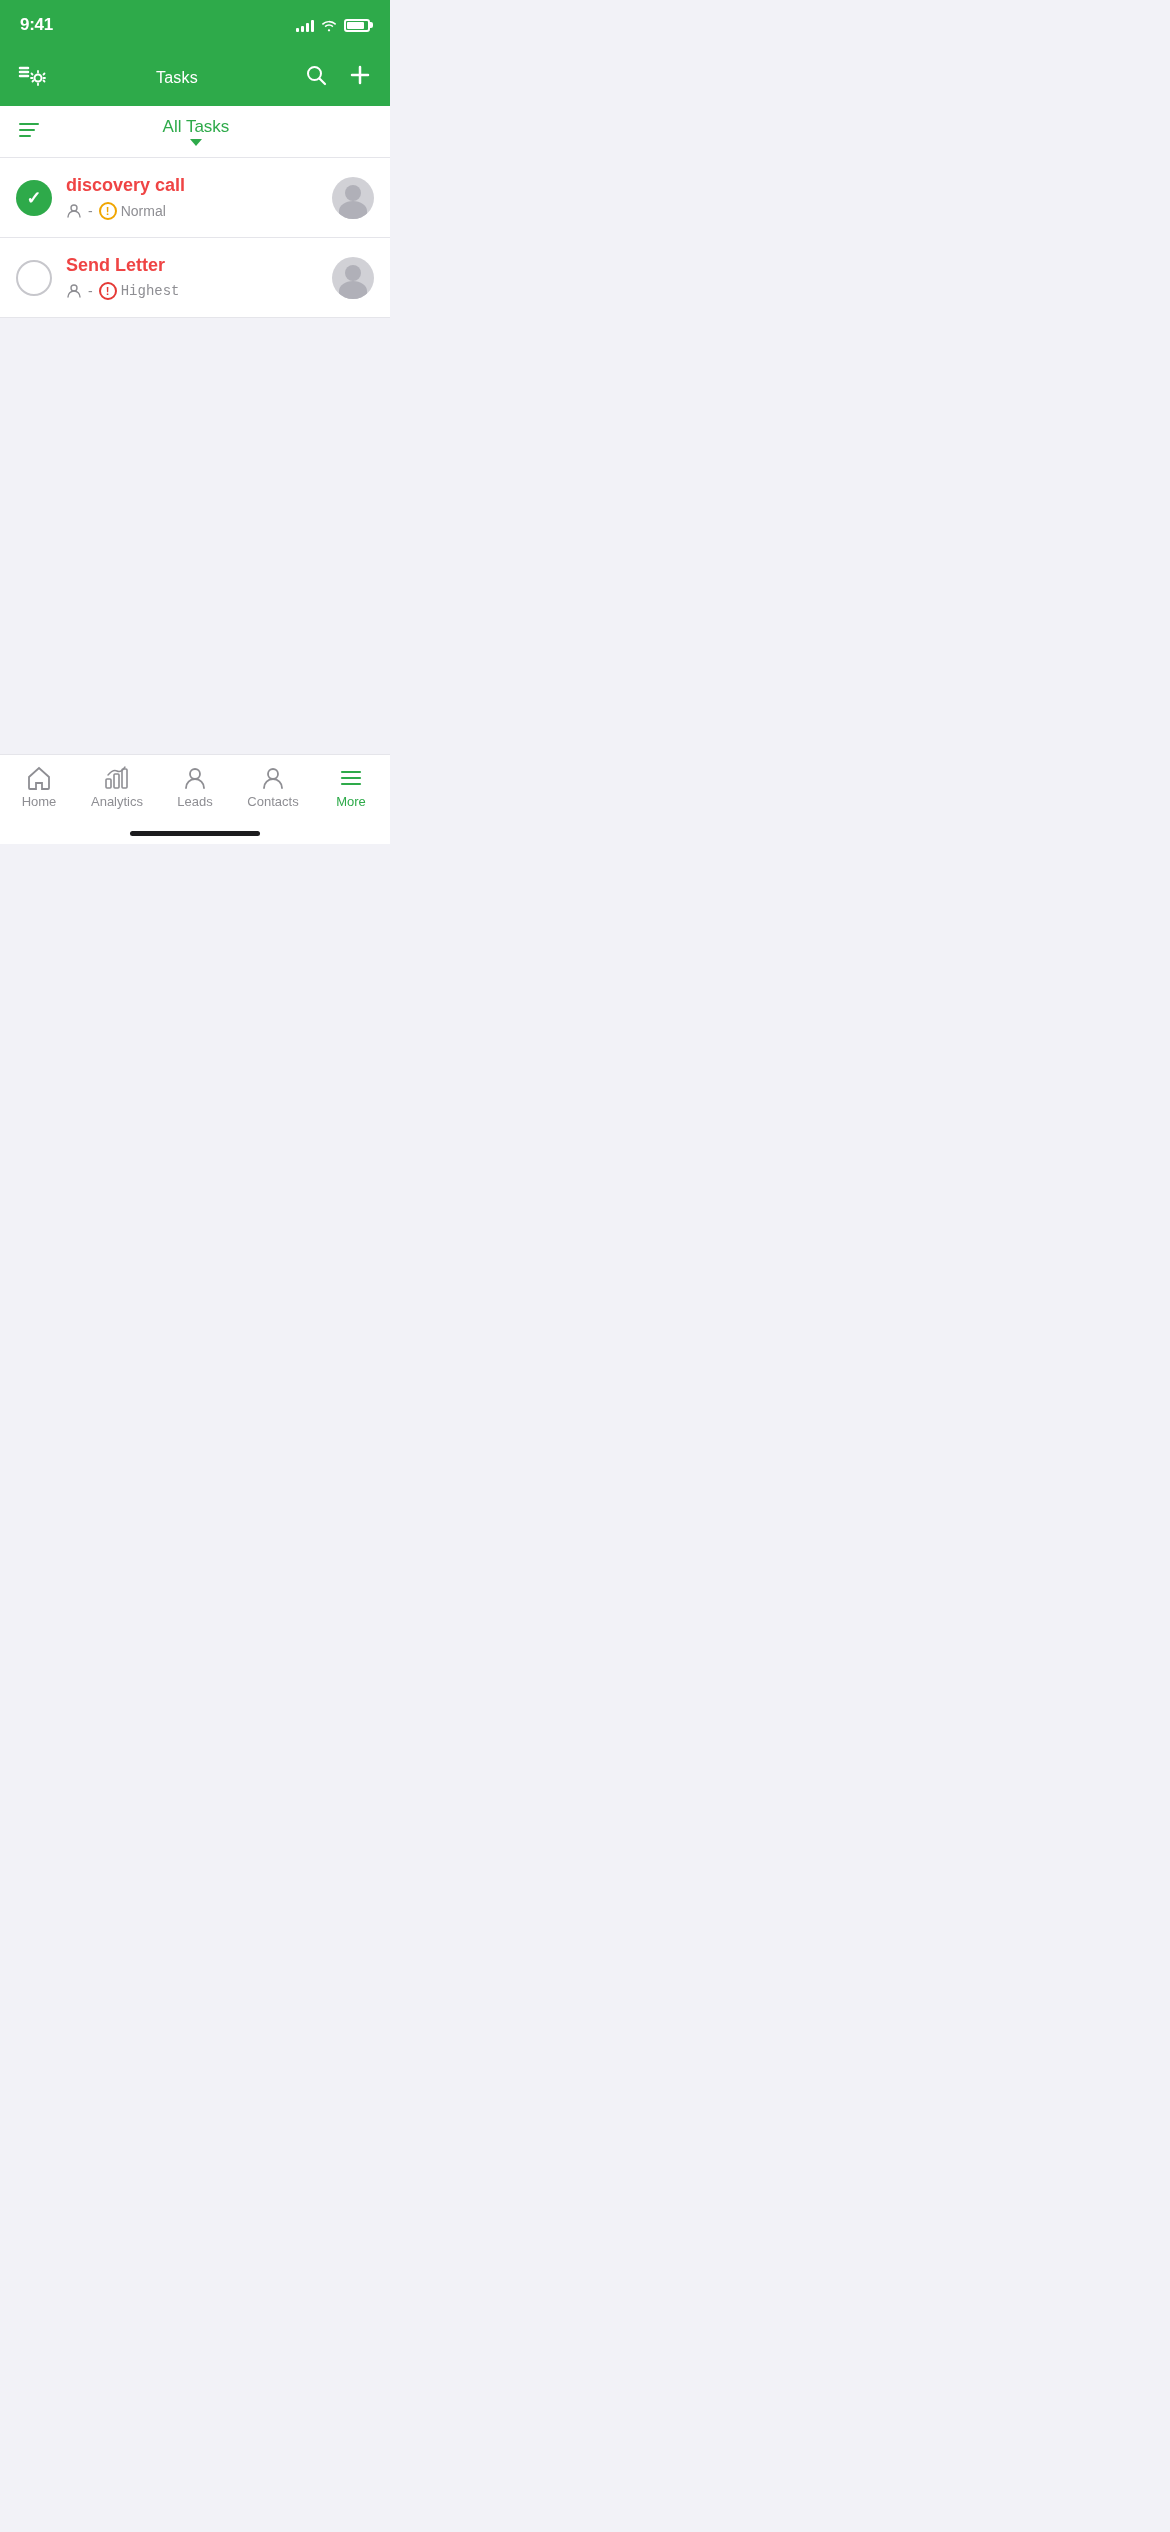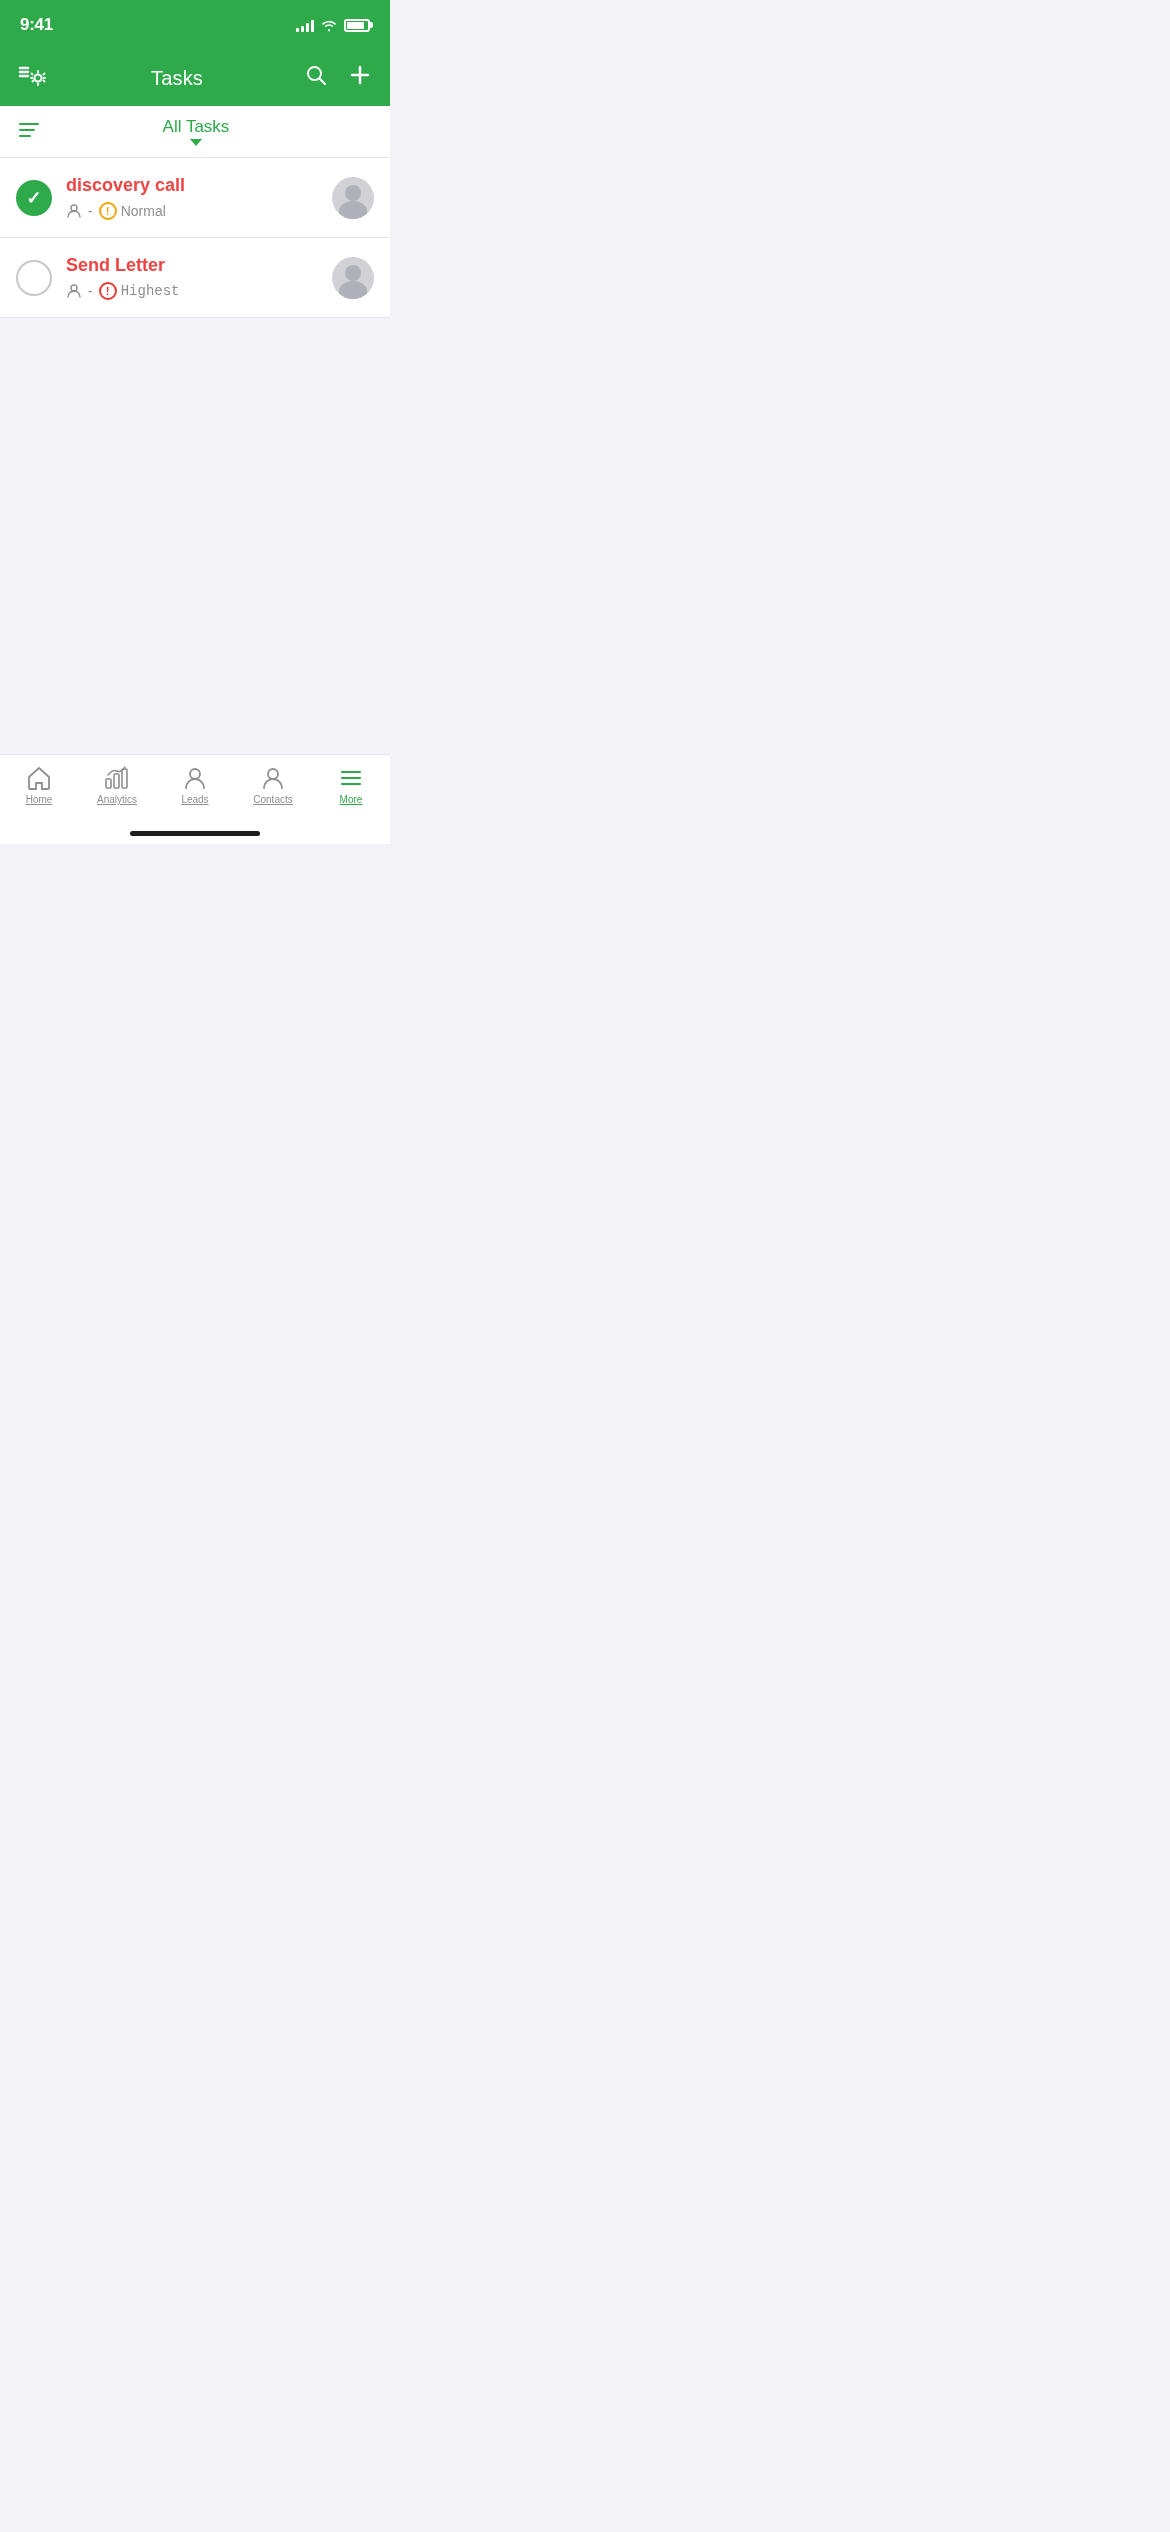--- a/index.html
+++ b/index.html
@@ -93,21 +93,21 @@
     .settings-icon-wrapper {
       position: relative;
       width: 32px;
       height: 32px;
       display: flex;
       align-items: center;
       justify-content: center;
     }
     .header-title {
       color: white;
-      font-size: 20px;
+      font-size: 16px;
       font-weight: 400;
       letter-spacing: 0.2px;
     }
     .header-right {
       display: flex;
       align-items: center;
       gap: 20px;
     }
     .header-icon {
       color: white;
@@ -299,23 +299,22 @@
     }
     .nav-item {
       flex: 1;
       display: flex;
       flex-direction: column;
       align-items: center;
       gap: 3px;
       cursor: pointer;
     }
     .nav-label {
-      font-size: 10px;
+      font-size: 13px;
       color: #8e8e93;
-      text-decoration: underline;
     }
     .nav-label.active {
       color: #2eaa4a;
     }
 
     
     .home-bar {
       position: absolute;
       bottom: 8px;
       left: 50%;

